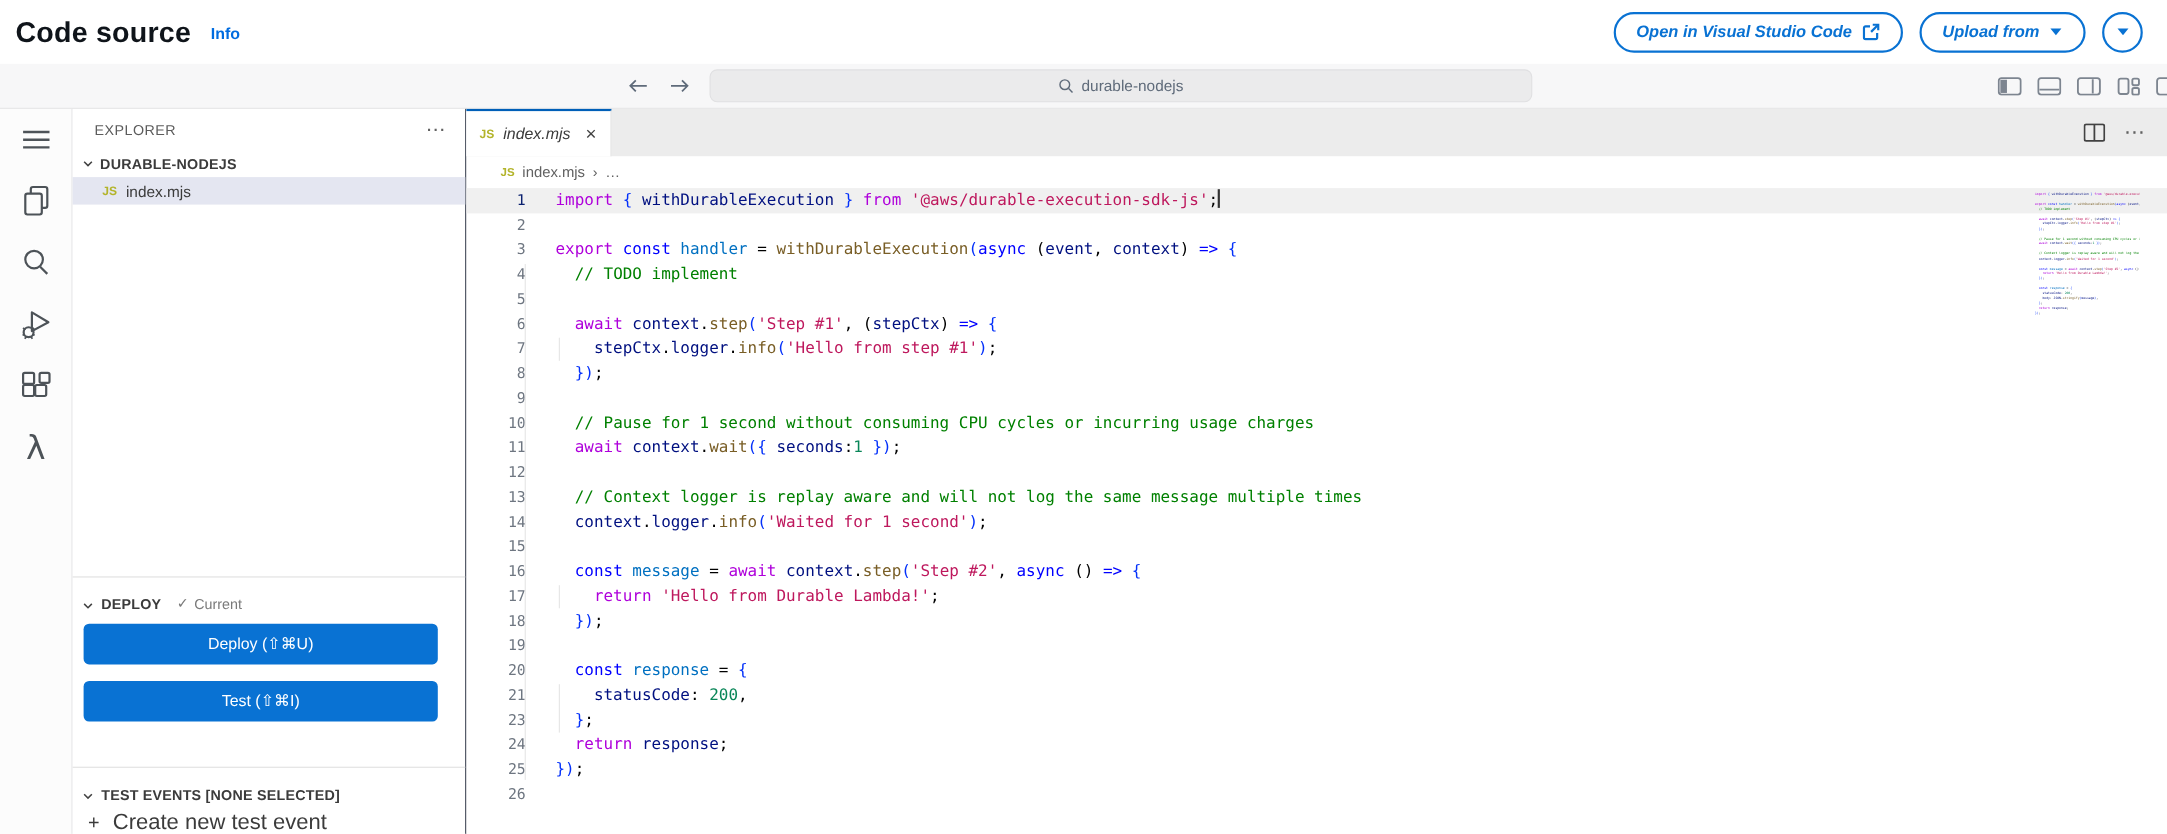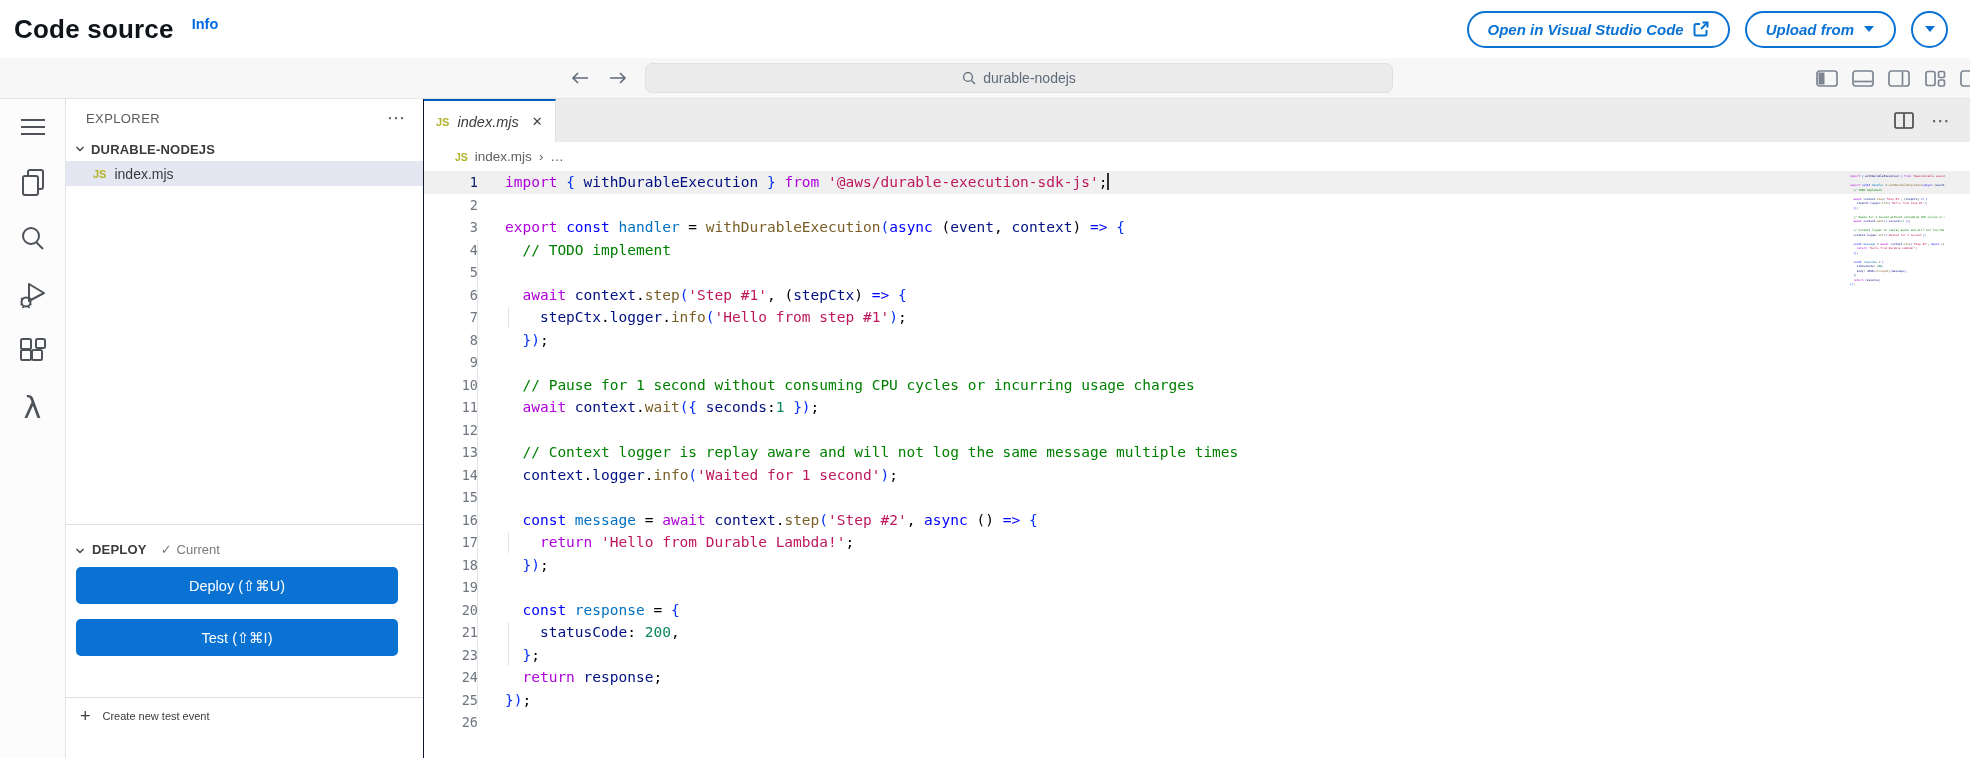--- a/index.html
+++ b/index.html
@@ -4,21 +4,21 @@
 <style id="tok-style">.tok-kw{color:#af00db}.tok-kw2{color:#0000ff}.tok-var{color:#001080}.tok-cvar{color:#0070c1}.tok-fn{color:#795e26}.tok-str{color:#be185d}.tok-com{color:#008000}.tok-num{color:#098658}.tok-pun{color:#000000}.tok-brk{color:#0431fa}</style>
 <style>
   * { margin:0; padding:0; box-sizing:border-box; }
   html,body { width:1970px; height:758px; overflow:hidden; background:#fff;
     font-family:"Liberation Sans","DejaVu Sans",sans-serif; }
 
   
   .page-header { position:absolute; top:0; left:0; width:1970px; height:58px;
     background:#fff; display:flex; align-items:center; justify-content:space-between;
     padding:0 22px 0 14px; }
-  .title-wrap { display:flex; gap:18px; }
+  .title-wrap { display:flex; align-items:center; gap:18px; }
   .page-title { font-size:26px; font-weight:700; color:#0f141a; letter-spacing:.2px; }
   .info-link { font-size:14.5px; font-weight:700; color:#006ce0; cursor:pointer; position:relative; top:2px;}
   .hdr-actions { display:flex; align-items:center; gap:15px; }
   .pill-btn { height:37px; border:2px solid #0972d3; border-radius:20px; background:#fff;
     color:#0972d3; font-size:15px; font-weight:700; display:flex; align-items:center;
     gap:9px; padding:0 19px; cursor:pointer; font-family:inherit;font-style:italic; }
   .circle-btn { width:37px; height:37px; border:2px solid #0972d3; border-radius:50%;
     background:#fff; display:flex; align-items:center; justify-content:center; cursor:pointer; }
 
   
@@ -62,21 +62,21 @@
   .sec-head { height:32px; display:flex; align-items:flex-end; gap:6px; padding:0 14px 0 8px; cursor:pointer; }
   .sec-title { font-size:13px; font-weight:700; color:#3b3b3b; letter-spacing:.2px; }
   .sec-status { font-size:13px; color:#7a7a7a; margin-left:8px; display:flex; gap:5px; align-items:center;}
   .btn-primary { display:block; margin:10px 26px 0 10px; width:322px; height:37px;
     background:#0972d3; border:none; border-radius:5px; color:#fff; font-size:14.5px;
     font-weight:400; cursor:pointer; font-family:inherit; }
   .btn-primary + .btn-primary { margin-top:15px; }
   .create-row { height:28px; display:flex; align-items:center; gap:12px; padding-left:14px;
     margin-top:4px; cursor:pointer; }
   .plus-glyph { font-size:18px; color:#3b3b3b; font-weight:400; }
-  .create-label { font-size:11px; color:#3b3b3b; }
+  .create-label { font-size:20px; color:#3b3b3b; }
 
   
   .editor { flex:1; min-width:0; display:flex; flex-direction:column; background:#fff; position:relative;}
   .tabbar { height:43px; background:#ececec; display:flex; justify-content:space-between; flex-shrink:0;}
   .tab { background:#fff; border-top:2px solid #005fb8; border-right:1px solid #e0e0e0;
     display:flex; align-items:center; gap:8px; padding:0 12px; cursor:pointer; }
   .tab-name { font-size:14.5px; font-style:italic; color:#3b3b3b; }
   .tab-close { font-size:13px; color:#424242; margin-left:5px; cursor:pointer; }
   .tab-actions { display:flex; align-items:center; gap:17px; padding-right:20px; }
   .tab-actions .dots { font-size:19px; }
@@ -264,20 +264,28 @@
         <span class="sec-status">
           <span>✓</span>
           <span>Current</span>
         </span>
       </div>
       <button class="btn-primary">Deploy (⇧⌘U)</button>
       <button class="btn-primary">Test (⇧⌘I)</button>
     </div>
 
     <div class="side-sec sec-testev">
+      <div class="sec-head">
+        <span>
+          <svg width="12" height="12" viewBox="0 0 12 12">
+              <path d="M2.5 4 6 7.5 9.5 4" fill="none" stroke="#424242" stroke-width="1.4"></path>
+            </svg>
+        </span>
+        <span class="sec-title">TEST EVENTS [NONE SELECTED]</span>
+      </div>
       <div class="create-row">
         <span class="plus-glyph">+</span>
         <span class="create-label">Create new test event</span>
       </div>
     </div>
   </div>
 
   <div class="editor">
     <div class="tabbar">
       <div class="tab">

